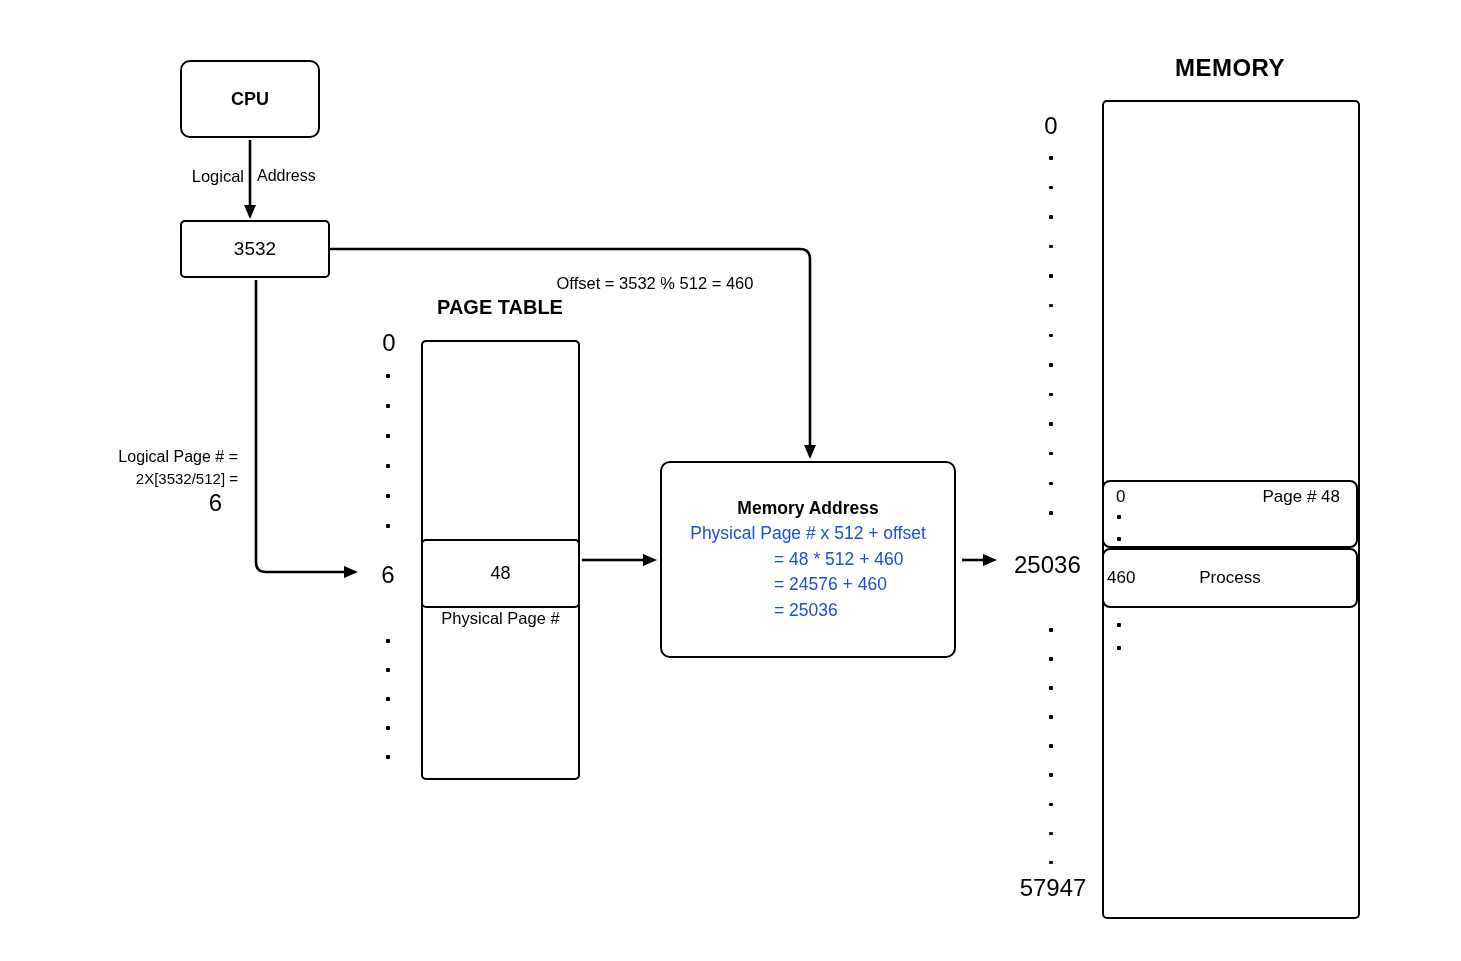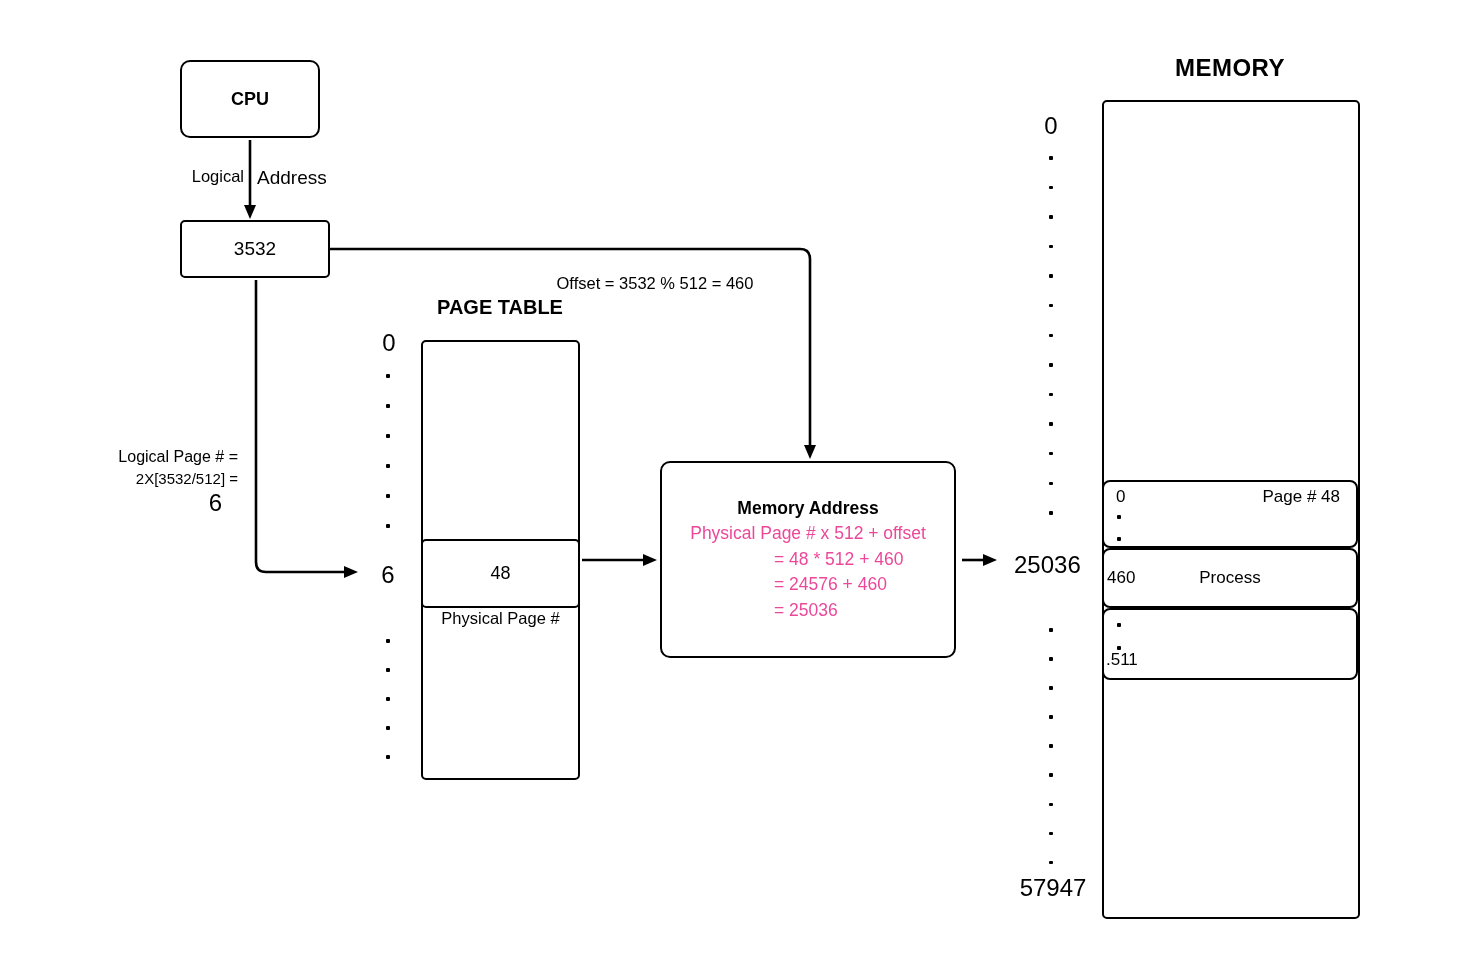--- a/index.html
+++ b/index.html
@@ -12,37 +12,37 @@
   .ln{stroke:#000;stroke-width:2.6;fill:none;}
   .ah{fill:#000;stroke:none;}
   .box{
     position:absolute;border:2.5px solid #000;border-radius:5px;background:#fff;
     display:flex;align-items:center;justify-content:center;box-sizing:border-box;
   }
   .cpu-box{left:180px;top:60px;width:140px;height:78px;border-radius:10px;font-weight:bold;font-size:18px;}
   .addr-box{left:180px;top:220px;width:150px;height:58px;font-size:19px;}
   .lbl{position:absolute;white-space:nowrap;}
   .lbl-logical{left:156px;top:167px;width:88px;text-align:right;font-size:16.5px;}
-  .lbl-address{left:257px;top:167px;font-size:19px;}
+  .lbl-address{left:257px;top:167px;font-size:16px;}
   .offset-lbl{left:455px;top:227px;width:400px;text-align:center;font-size:16.5px;margin-top:47px;}
   .pt-title{left:400px;top:296px;width:200px;text-align:center;font-weight:bold;font-size:20px;}
   .pt-box{left:421px;top:340px;width:159px;height:440px;}
   .pt-entry{left:421px;top:539px;width:159px;height:69px;font-size:18px;z-index:3;}
   .pt-caption{left:421px;top:609px;width:159px;text-align:center;font-size:16.5px;}
   .rail-num{position:absolute;text-align:center;font-size:24px;}
   .pt-zero{left:369px;top:329px;width:40px;}
   .pt-six{left:368px;top:561px;width:40px;}
   .annot{left:60px;top:446px;width:178px;text-align:right;}
   .annot .l1{font-size:16px;line-height:22px;}
   .annot .l2{font-size:15px;line-height:22px;}
   .annot .l3{font-size:24px;line-height:26px;padding-right:16px;}
   .ma-box{left:660px;top:461px;width:296px;height:197px;border-radius:10px;
     display:block;padding-top:33px;box-sizing:border-box;}
   .ma-title{text-align:center;font-weight:bold;font-size:17.5px;line-height:25px;color:#000;}
-  .ma-line{color:#ec4899;font-size:17.5px;line-height:25.5px;white-space:nowrap;}
+  .ma-line{color:#1d4ed8;font-size:17.5px;line-height:25.5px;white-space:nowrap;}
   .ma-formula{text-align:center;}
   .ma-step{margin-left:112px;text-align:left;}
   .pa-lbl{left:1014px;top:551px;font-size:24px;}
   .mem-title{left:1130px;top:54px;width:200px;text-align:center;font-weight:bold;font-size:24px;letter-spacing:0.5px;}
   .mem-box{left:1102px;top:100px;width:258px;height:819px;}
   .mem-zero{left:1031px;top:112px;width:40px;}
   .mem-bottom{left:1013px;top:874px;width:80px;}
   .frame-box{left:1102px;top:480px;width:256px;height:68px;border-radius:8px;display:block;z-index:2;}
   .proc-box{left:1102px;top:548px;width:256px;height:60px;border-radius:8px;z-index:2;}
   .tail-box{left:1102px;top:608px;width:256px;height:72px;border-radius:8px;display:block;z-index:2;}
@@ -169,21 +169,18 @@
   <div class="dotcol" style="left:1117px;top:515px;">
       <div class="dot" style="margin-bottom: 18.5px;"></div>
       <div class="dot"></div>
     </div>
 
   <div class="box proc-box">
     <span class="proc-name">Process</span>
   </div>
   <div class="proc-offset">460</div>
 
-  <div class="box tail-box">
-    <span class="tail-label">.511</span>
-  </div>
   <div class="dotcol" style="left:1117px;top:623px;">
       <div class="dot" style="margin-bottom: 19.5px;"></div>
       <div class="dot"></div>
     </div>
 
 </div>
 
 </body></html>

